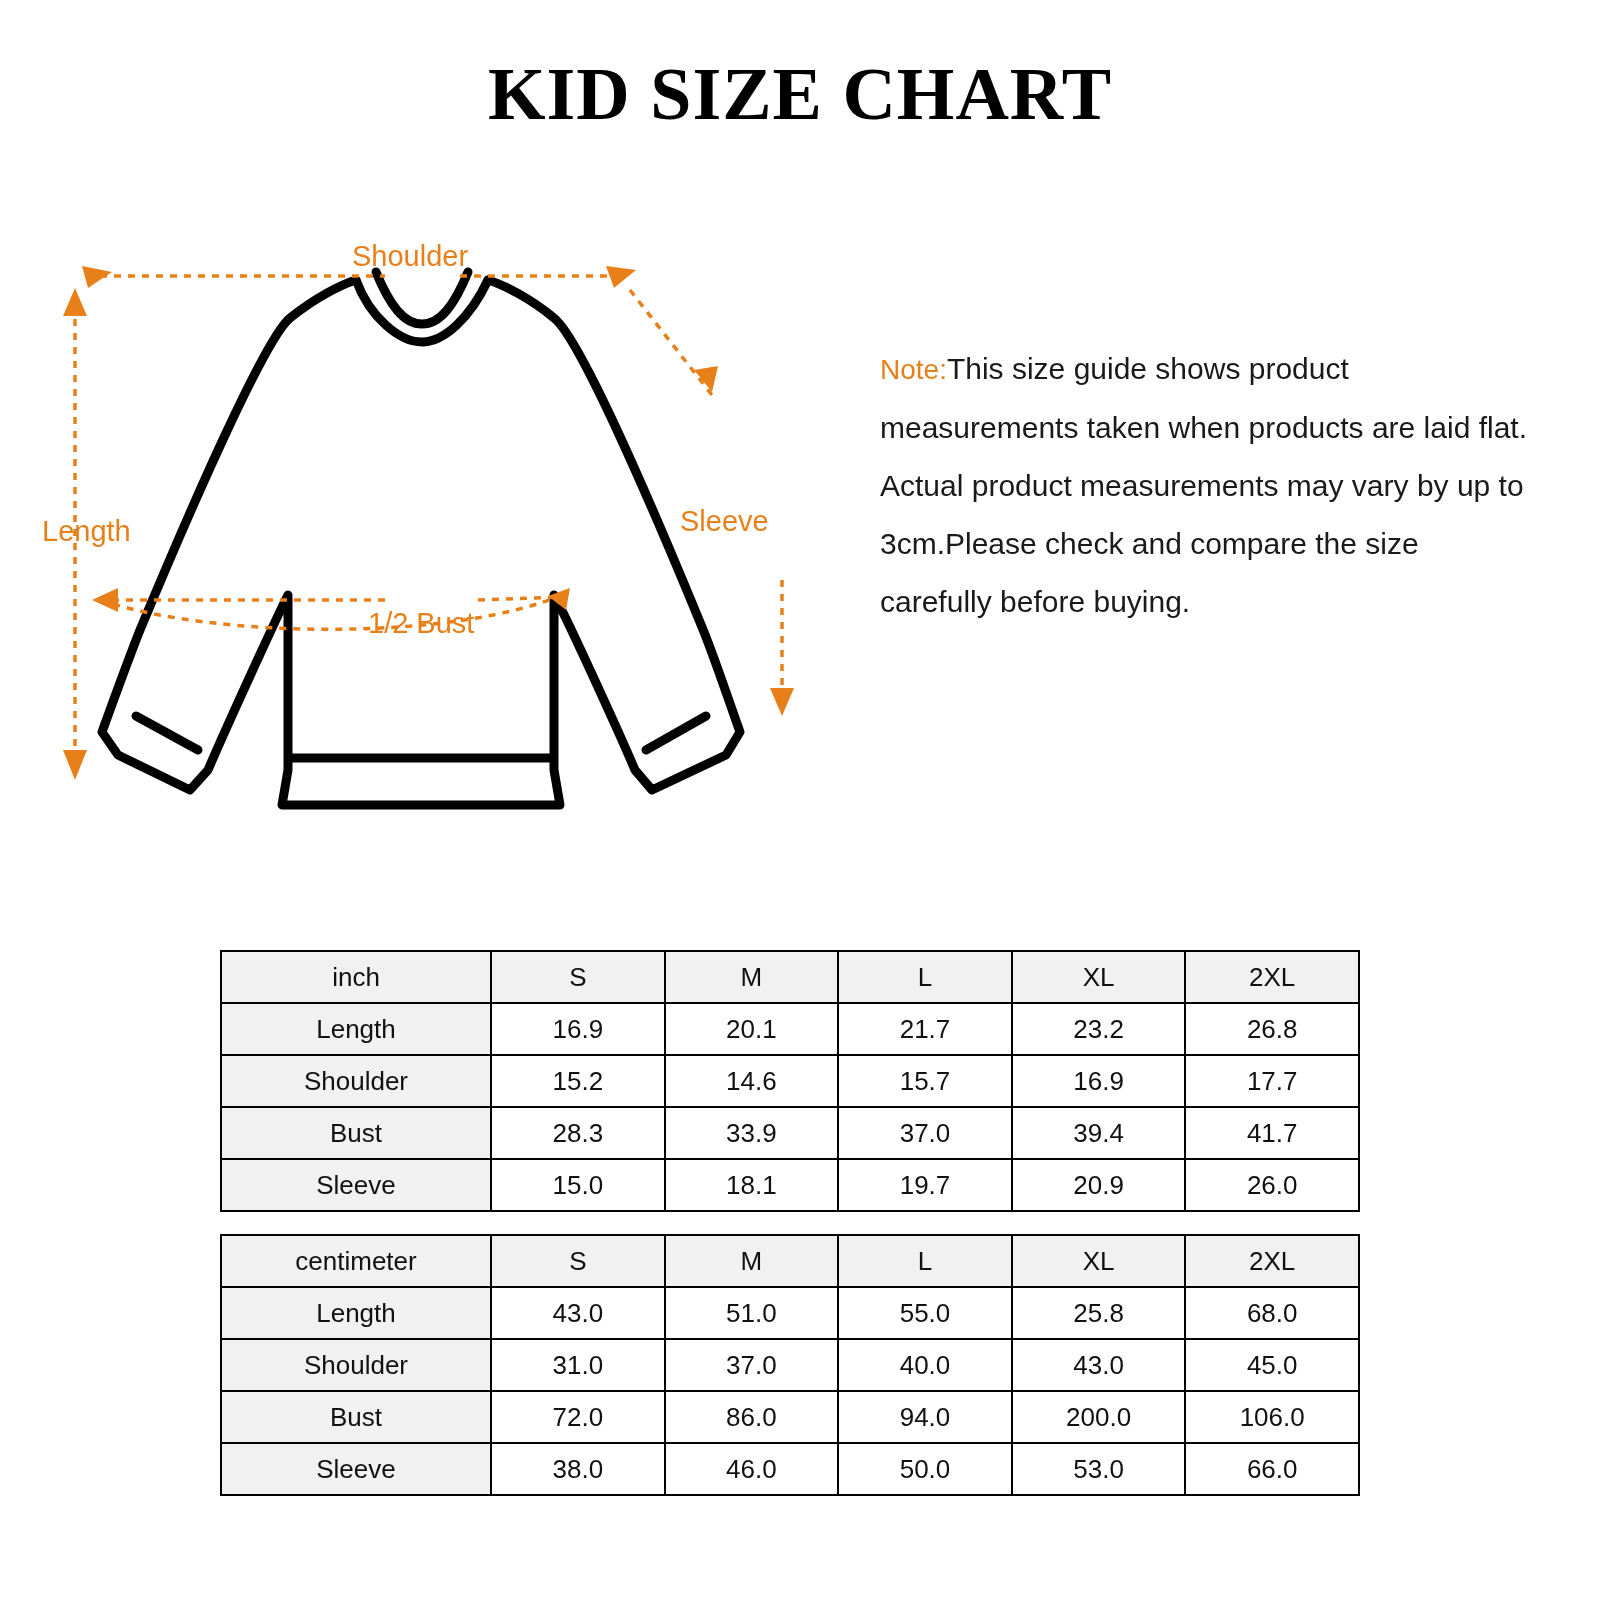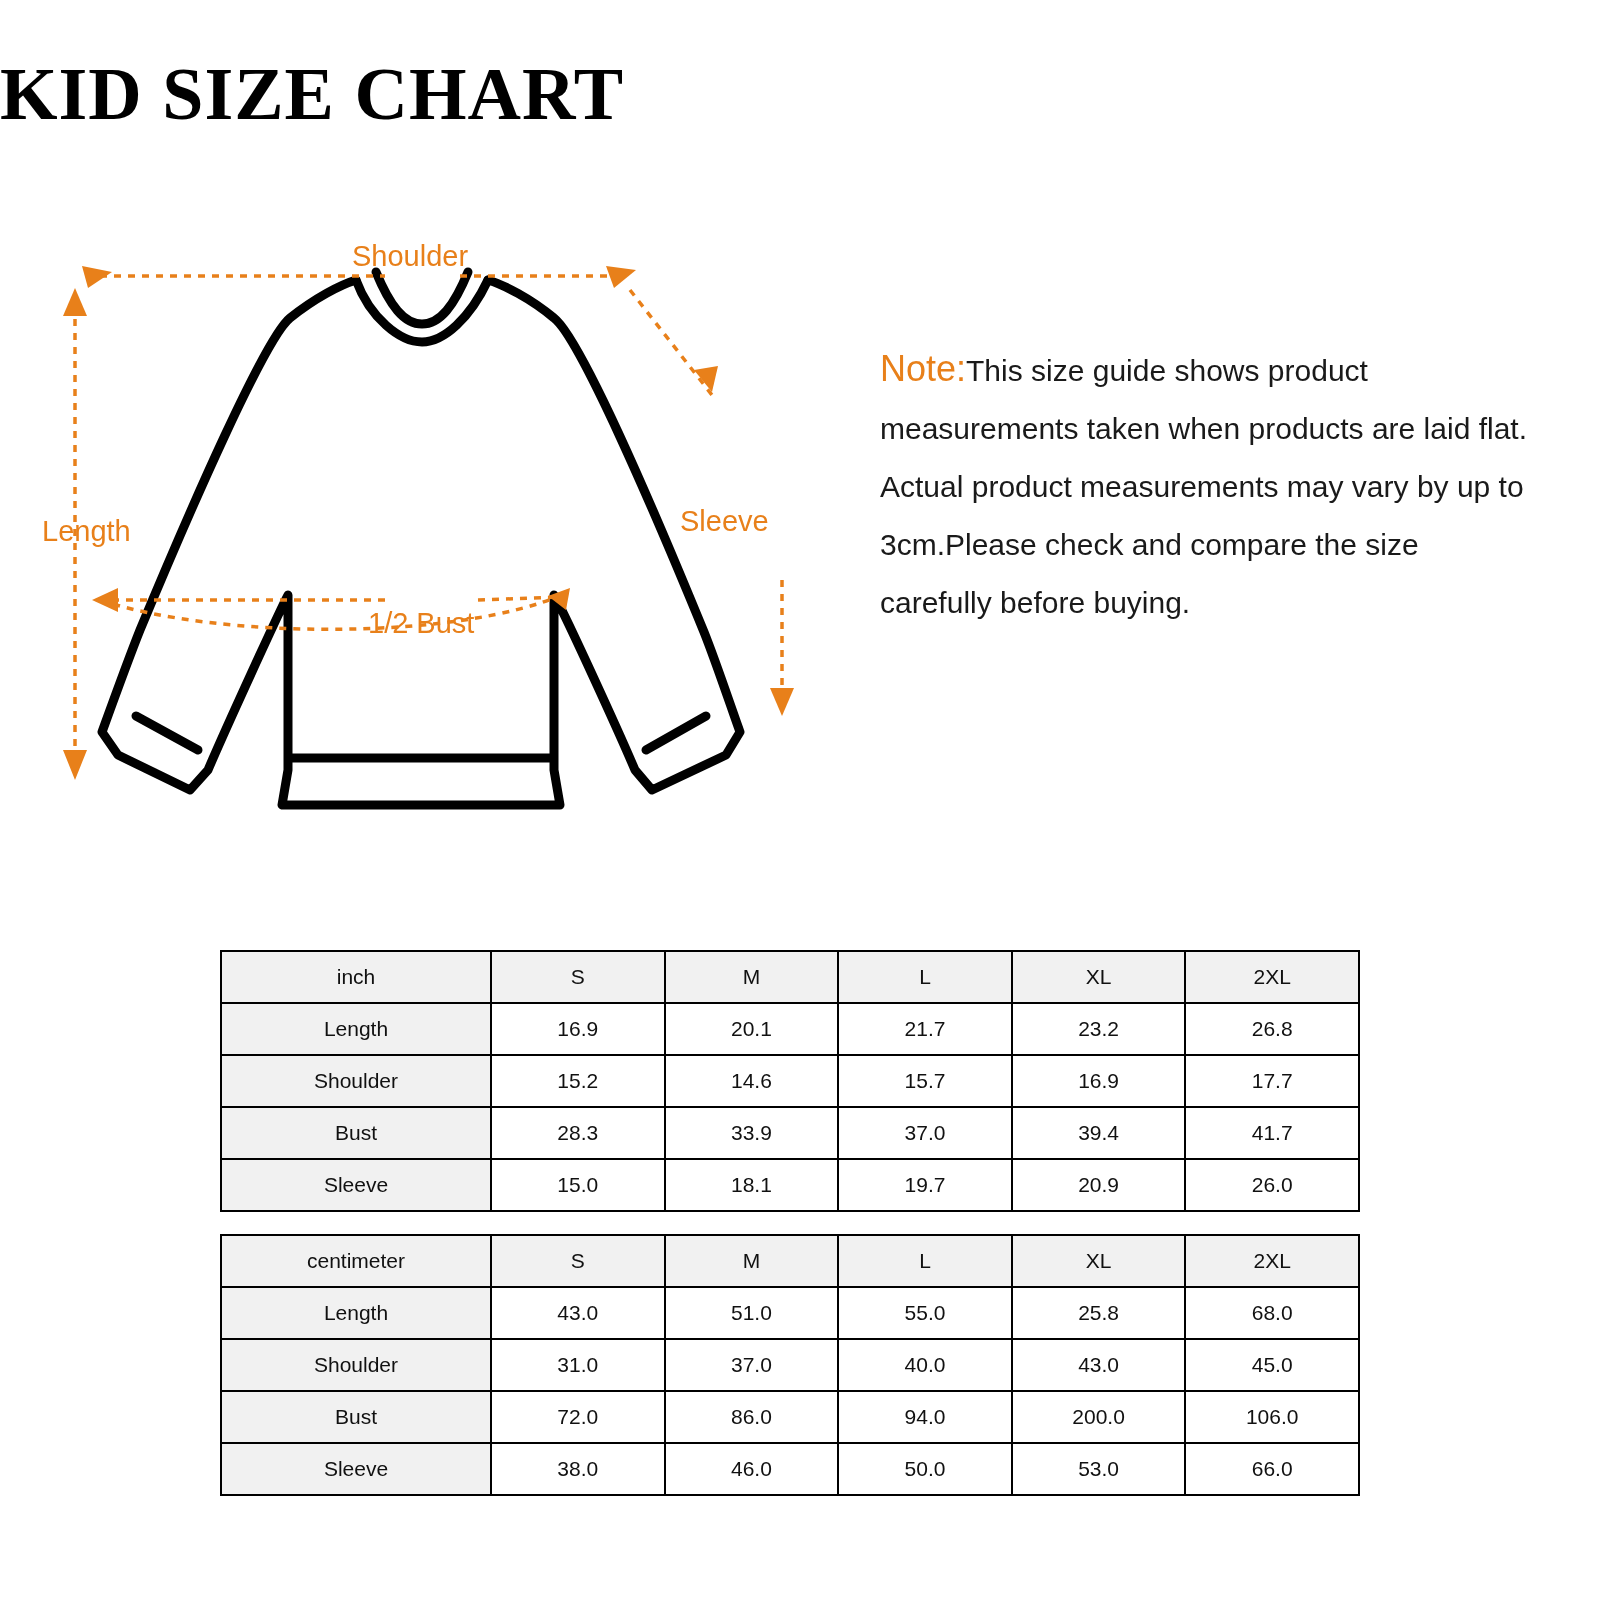--- a/index.html
+++ b/index.html
@@ -12,20 +12,21 @@
     height: 1600px;
     position: relative;
     font-family: "Liberation Sans", sans-serif;
     overflow: hidden;
   }
   #title {
     position: absolute;
     top: 52px;
     left: 0;
     width: 1600px;
+    text-align: center;
     font-family: "Liberation Serif", serif;
     font-weight: bold;
     font-size: 74px;
     letter-spacing: 1px;
     color: #000;
   }
   
   #illustration {
     position: absolute;
     left: 40px;
@@ -57,39 +58,39 @@
   }
   #note p {
     margin: 0;
     font-size: 30px;
     line-height: 58px;
     color: #1a1a1a;
     font-family: "Liberation Sans", sans-serif;
   }
   #note-word {
     color: #E8801A;
-    font-size: 36px;
+    font-size: 28px;
     font-family: "Liberation Sans", sans-serif;
   }
 
   
   .tbl {
     position: absolute;
     left: 220px;
     width: 1140px;
     border-collapse: collapse;
     table-layout: fixed;
   }
   #tbl-inch { top: 950px; }
   #tbl-cm   { top: 1234px; }
   .tbl td, .tbl th {
     border: 2px solid #000;
     height: 50px;
     text-align: center;
-    font-size: 21px;
+    font-size: 26px;
     font-family: "Liberation Sans", sans-serif;
     color: #111;
     font-weight: normal;
     padding: 0;
   }
   .tbl col.first { width: 270px; }
   .tbl td.rowhead {
     background: #f1f1f1;
   }
   .tbl tr.head td {

